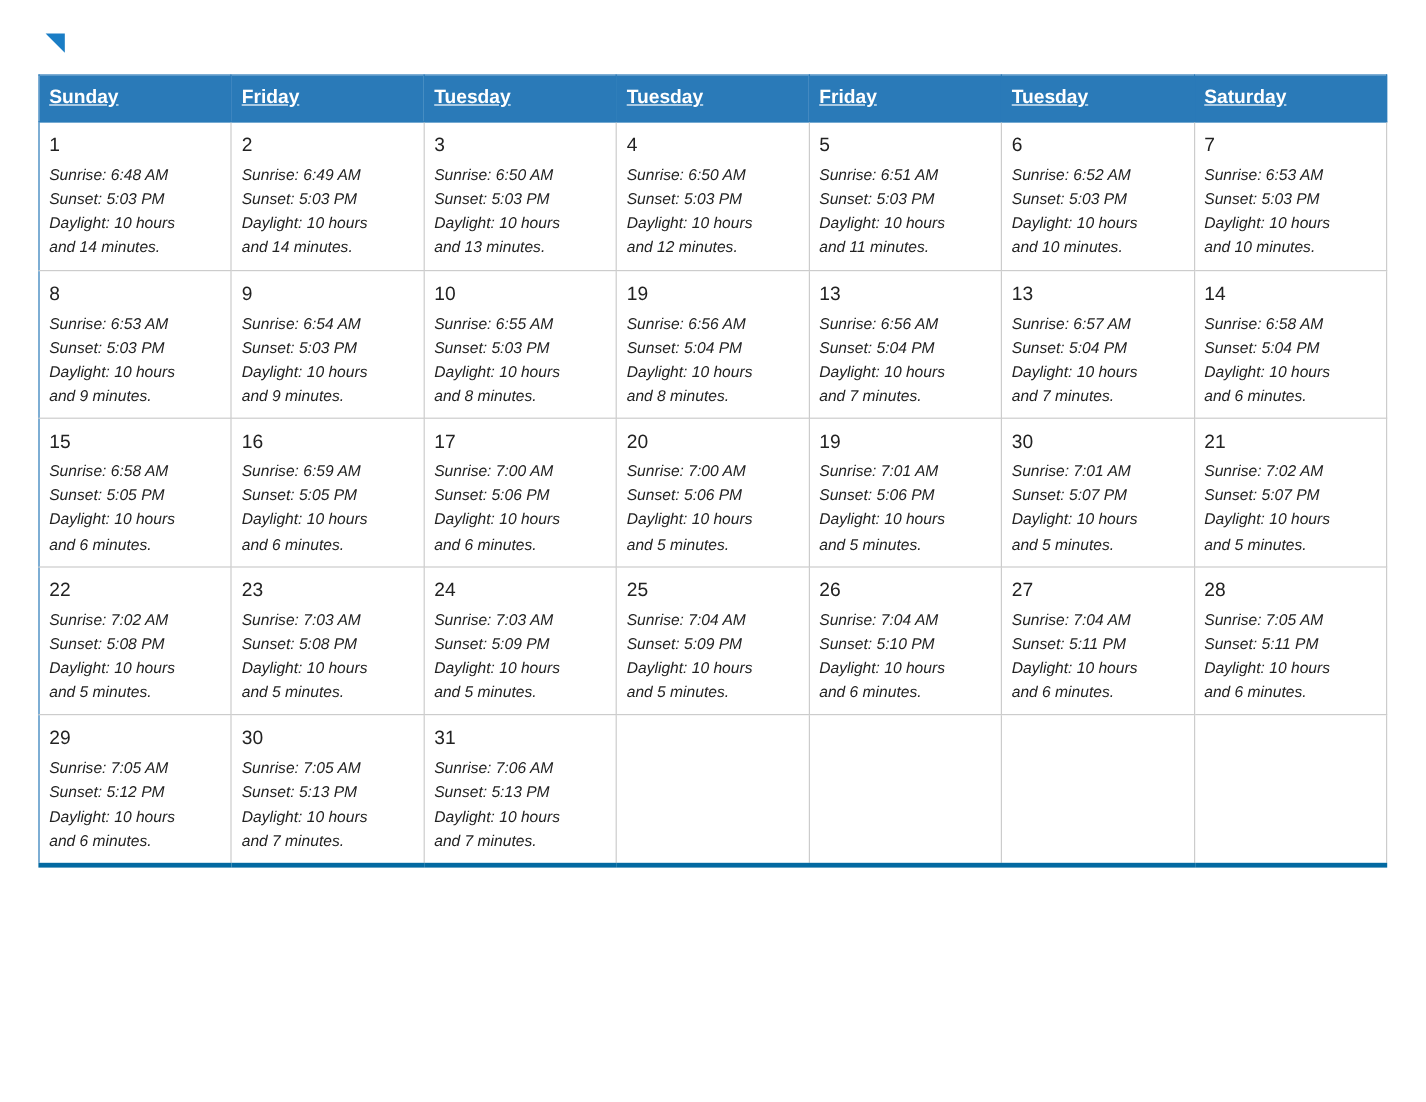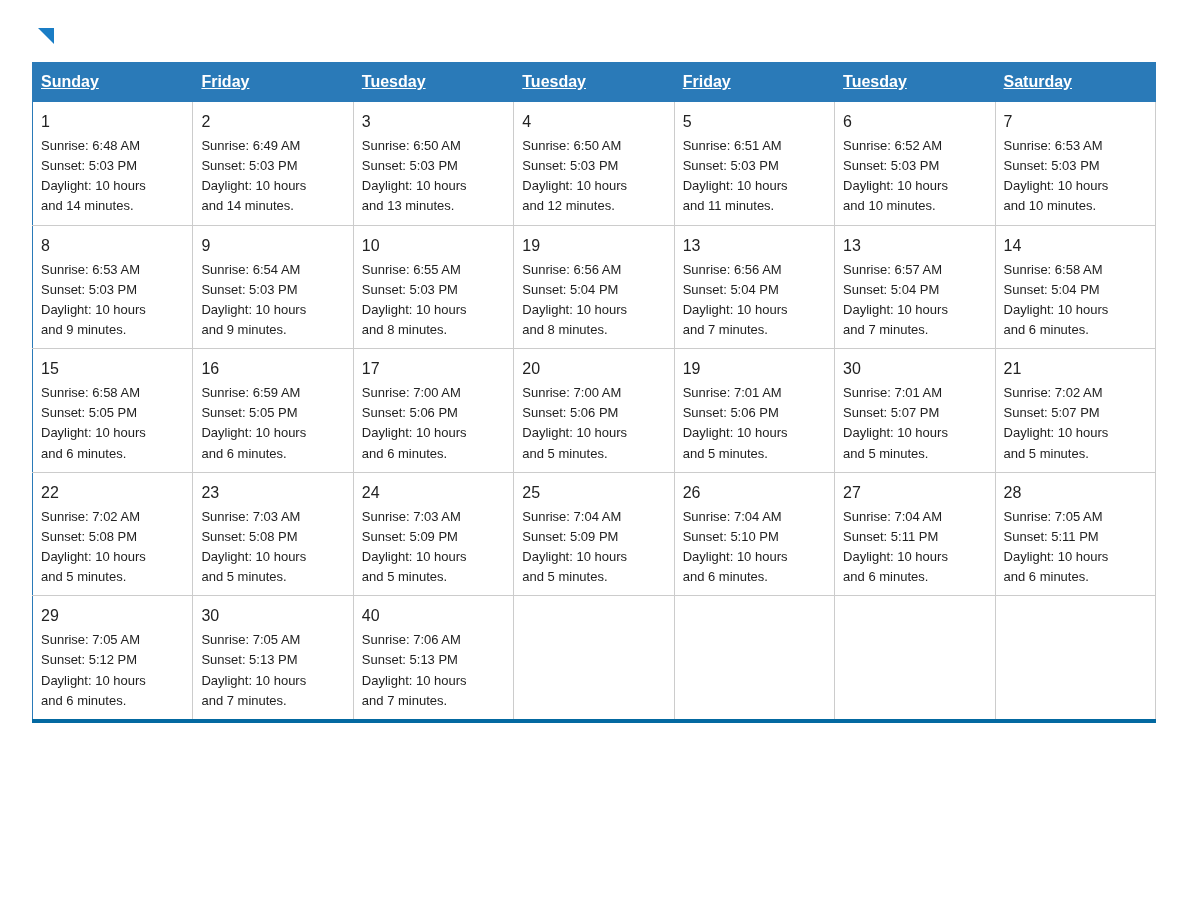--- a/index.html
+++ b/index.html
@@ -57,20 +57,21 @@
     tbody tr td .day-num {
       font-size: 16px;
       font-weight: normal;
       display: block;
       margin-bottom: 2px;
     }
     tbody tr td .day-info {
       font-size: 13px;
       color: #222;
       line-height: 1.55;
+      font-style: italic;
     }
     tbody tr:last-child td {
       border-bottom: 4px solid #0369a1;
     }
     tbody tr td:first-child {
       border-left: 1px solid #2a7ab8;
     }
     .logo-row {
       display: flex;
       align-items: center;
@@ -155,20 +156,20 @@
         <td><span class="day-num">23</span><span class="day-info">Sunrise: 7:03 AM<br>Sunset: 5:08 PM<br>Daylight: 10 hours<br>and 5 minutes.</span></td>
         <td><span class="day-num">24</span><span class="day-info">Sunrise: 7:03 AM<br>Sunset: 5:09 PM<br>Daylight: 10 hours<br>and 5 minutes.</span></td>
         <td><span class="day-num">25</span><span class="day-info">Sunrise: 7:04 AM<br>Sunset: 5:09 PM<br>Daylight: 10 hours<br>and 5 minutes.</span></td>
         <td><span class="day-num">26</span><span class="day-info">Sunrise: 7:04 AM<br>Sunset: 5:10 PM<br>Daylight: 10 hours<br>and 6 minutes.</span></td>
         <td><span class="day-num">27</span><span class="day-info">Sunrise: 7:04 AM<br>Sunset: 5:11 PM<br>Daylight: 10 hours<br>and 6 minutes.</span></td>
         <td><span class="day-num">28</span><span class="day-info">Sunrise: 7:05 AM<br>Sunset: 5:11 PM<br>Daylight: 10 hours<br>and 6 minutes.</span></td>
       </tr>
       <tr>
         <td><span class="day-num">29</span><span class="day-info">Sunrise: 7:05 AM<br>Sunset: 5:12 PM<br>Daylight: 10 hours<br>and 6 minutes.</span></td>
         <td><span class="day-num">30</span><span class="day-info">Sunrise: 7:05 AM<br>Sunset: 5:13 PM<br>Daylight: 10 hours<br>and 7 minutes.</span></td>
-        <td><span class="day-num">40</span><span class="day-info">Sunrise: 7:06 AM<br>Sunset: 5:13 PM<br>Daylight: 10 hours<br>and 7 minutes.</span></td>
+        <td><span class="day-num">31</span><span class="day-info">Sunrise: 7:06 AM<br>Sunset: 5:13 PM<br>Daylight: 10 hours<br>and 7 minutes.</span></td>
         <td></td>
         <td></td>
         <td></td>
         <td></td>
       </tr>
     </tbody>
 </table>
 
 </body></html>

